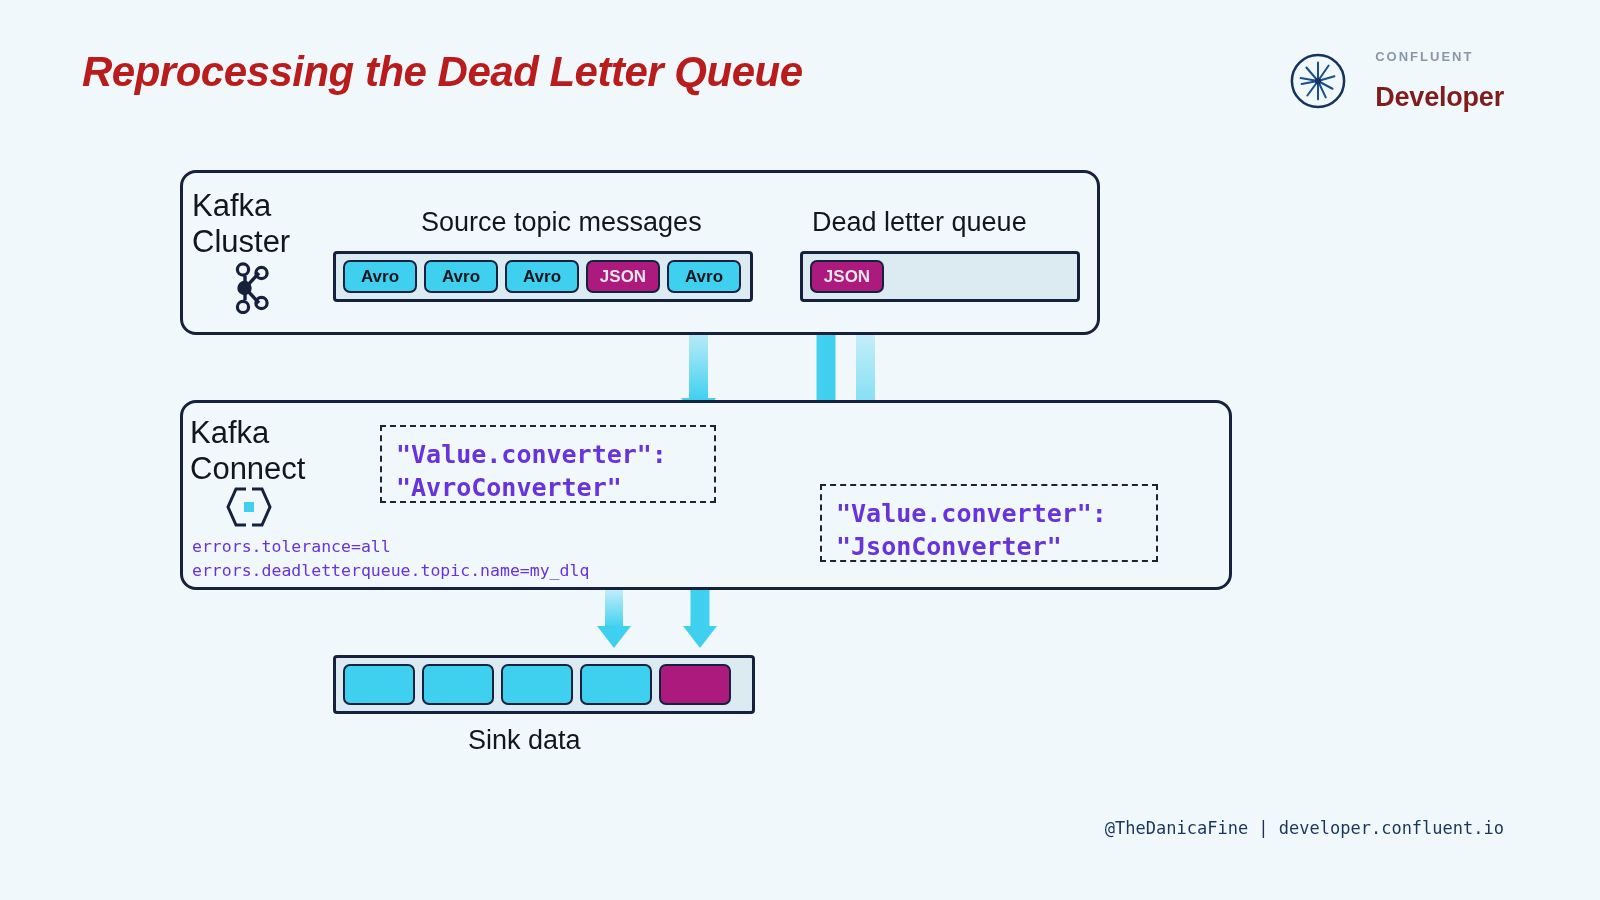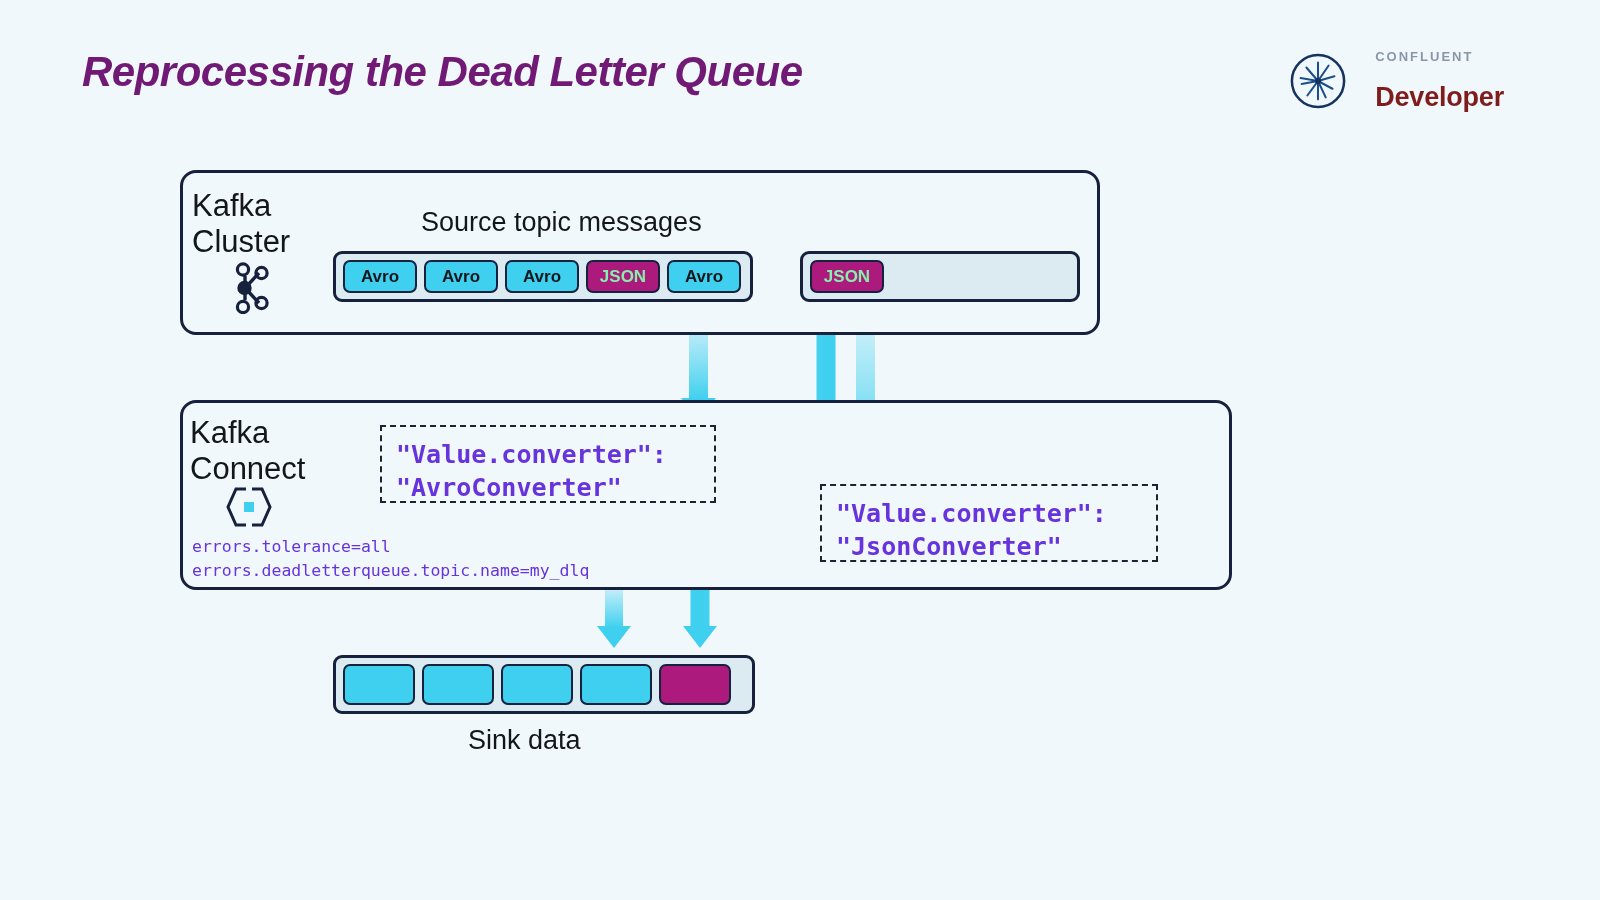--- a/index.html
+++ b/index.html
@@ -8,21 +8,21 @@
     background:#f1f8fc;
     font-family:"Liberation Sans", sans-serif;
     position:relative;overflow:hidden;
   }
   .stage{position:absolute;inset:0;}
 
   
   #page-title{
     position:absolute;left:82px;top:48px;
     font-size:42px;font-weight:bold;font-style:italic;
-    color:#701a75;letter-spacing:-0.5px;white-space:nowrap;
+    color:#b91c1c;letter-spacing:-0.5px;white-space:nowrap;
   }
   #brand{position:absolute;right:96px;top:50px;display:flex;align-items:center;gap:28px;}
   #brand .logo-mark{width:58px;height:58px;}
   #brand .brand-text{display:flex;flex-direction:column;line-height:1;}
   #brand .brand-top{font-size:13px;letter-spacing:2.0px;color:#8a97a8;font-weight:600;}
   #brand .brand-bottom{font-size:27px;font-weight:bold;color:#7f1d1d;margin-top:21px;letter-spacing:-0.2px;}
 
   
   .panel{
     position:absolute;background:#f1f8fc;
@@ -43,36 +43,36 @@
 
   
   .caption{position:absolute;font-size:27px;color:#13161c;white-space:nowrap;}
   #source-caption{left:381px;top:207px;margin-left:40px;}
   #dlq-caption{left:812px;top:207px;}
   #sink-caption{left:468px;top:725px;}
 
   
   .strip{
     position:absolute;box-sizing:border-box;
-    background:#dceaf2;border:3px solid #16213d;border-radius:9px;
+    background:#dceaf2;border:3px solid #16213d;border-radius:4px;
     display:flex;align-items:center;gap:7px;padding:6px 7px;
   }
   #source-strip{left:333px;top:251px;width:420px;height:51px;}
   #dlq-strip{left:800px;top:251px;width:280px;height:51px;}
   #sink-strip{left:333px;top:655px;width:422px;height:59px;}
 
   .cell{
     box-sizing:border-box;border:2.5px solid #16213d;border-radius:7px;
     display:flex;align-items:center;justify-content:center;
     font-size:17px;font-weight:600;color:#13161c;
   }
   #source-strip .cell,#dlq-strip .cell{width:74px;height:100%;}
   #sink-strip .cell{width:72px;height:100%;}
   .cell.avro{background:#3fd0ef;}
-  .cell.json{background:#ab1a7c;color:#86efac;}
+  .cell.json{background:#ab1a7c;color:#e5e5e5;}
   .cell.blank-cyan{background:#3fd0ef;}
   .cell.blank-magenta{background:#ab1a7c;}
 
   
   .config-box{
     position:absolute;box-sizing:border-box;
     border:2px dashed #1d2330;background:transparent;
     padding:11px 14px 13px 14px;
     font-family:"DejaVu Sans Mono", monospace;
     font-size:25px;font-weight:bold;color:#6633dd;line-height:1.32;
@@ -201,20 +201,21 @@
 
   <div class="caption" id="source-caption">Source topic messages</div>
   <div class="strip" id="source-strip">
       <div class="cell avro">Avro</div>
       <div class="cell avro">Avro</div>
       <div class="cell avro">Avro</div>
       <div class="cell json">JSON</div>
       <div class="cell avro">Avro</div>
     </div>
 
+  <div class="caption" id="dlq-caption">Dead letter queue</div>
   <div class="strip" id="dlq-strip">
       <div class="cell json">JSON</div>
     </div>
 
   <div class="panel" id="kafka-connect-panel"></div>
   <div class="panel-title" id="connect-title" style="white-space:pre-line">Kafka
 Connect</div>
   <svg class="panel-icon" id="connect-hex-icon" viewBox="0 0 46 44">
     <path d="M20 4 L10 4 L2 22 L10 40 L20 40" fill="none" stroke="#16213d" stroke-width="3"></path>
     <path d="M26 4 L36 4 L44 22 L36 40 L26 40" fill="none" stroke="#16213d" stroke-width="3"></path>
@@ -230,13 +231,14 @@
 
   <div class="strip" id="sink-strip">
       <div class="cell blank-cyan"></div>
       <div class="cell blank-cyan"></div>
       <div class="cell blank-cyan"></div>
       <div class="cell blank-cyan"></div>
       <div class="cell blank-magenta"></div>
     </div>
   <div class="caption" id="sink-caption">Sink data</div>
 
+  <div id="footer-credit">@TheDanicaFine | developer.confluent.io</div>
 </div>
 
 </body></html>

